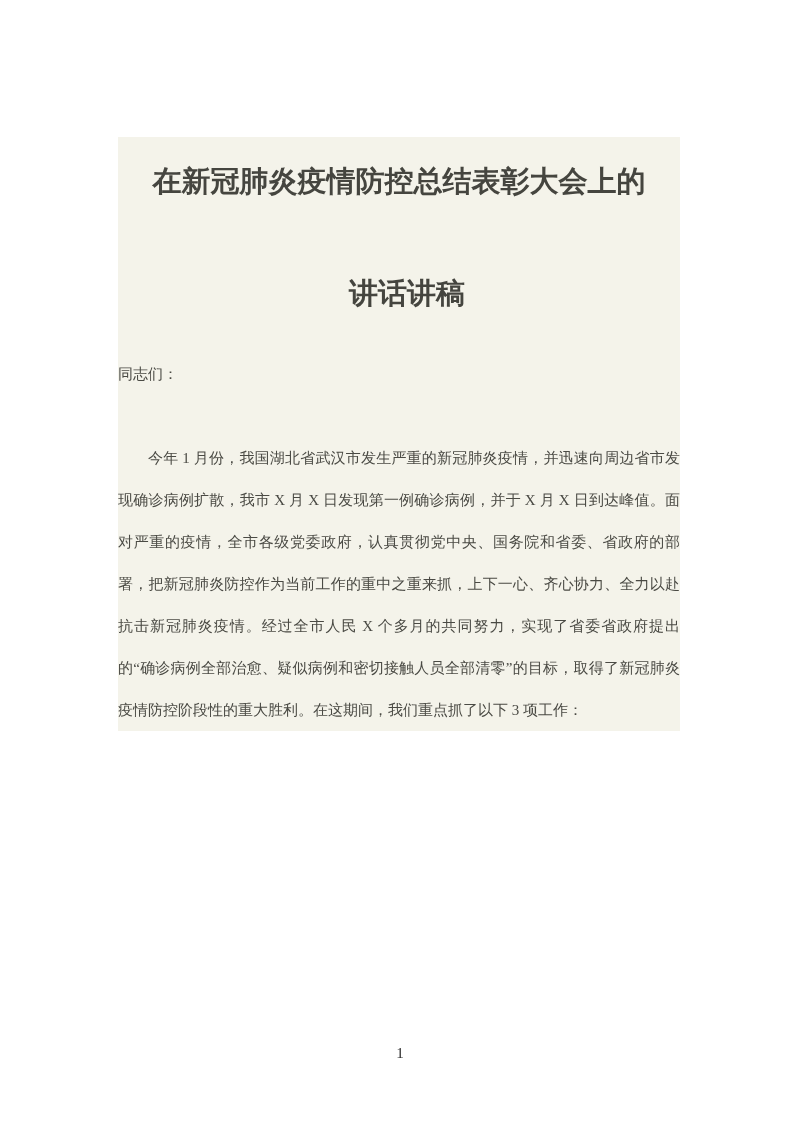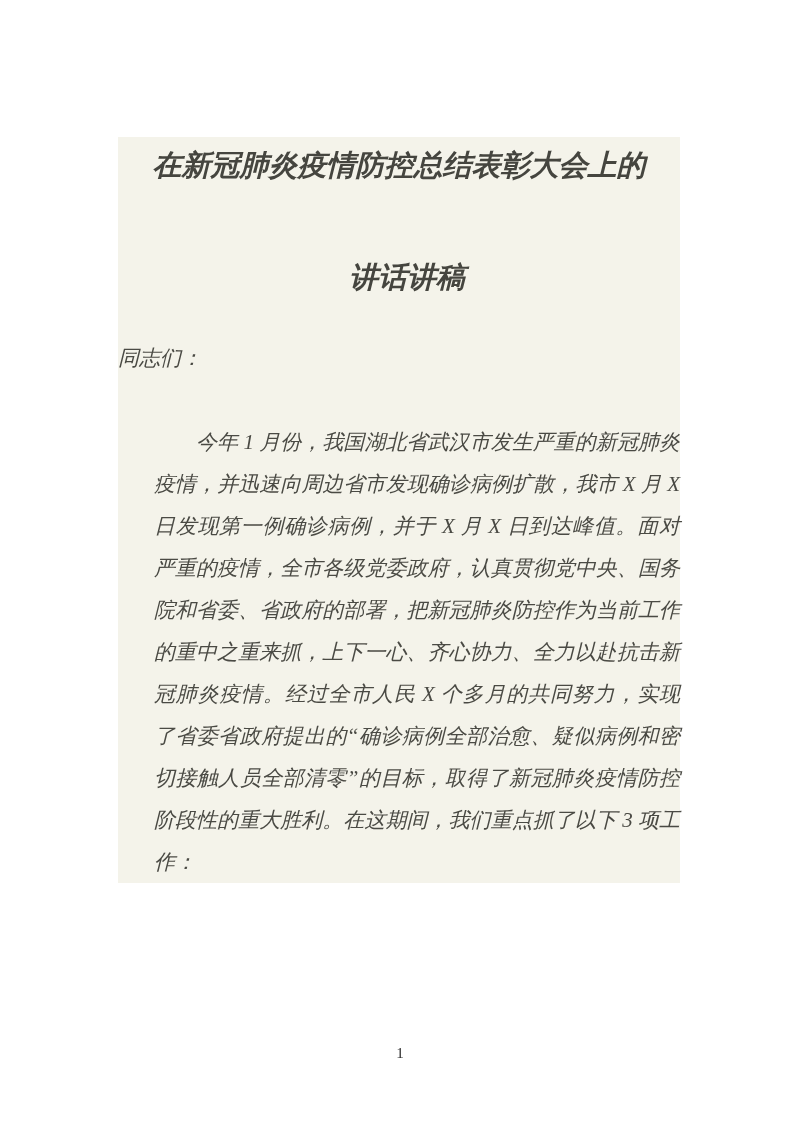--- a/index.html
+++ b/index.html
@@ -14,50 +14,48 @@
     background: #ffffff;
     overflow: hidden;
     font-family: "Liberation Serif", "DejaVu Serif", serif;
   }
   .content-block {
     position: absolute;
     left: 118px;
     top: 137px;
     width: 562px;
     background: #f4f3ea;
-    padding: 10px 0 0 0;
-    font-style: italic;
+    padding: 26px 0 0 0;
   }
   .doc-title {
     text-align: center;
     color: #45453f;
     font-family: "Liberation Sans", "DejaVu Sans", sans-serif;
     font-weight: 600;
     font-size: 29px;
   }
   .title-line-1 {
     line-height: 36px;
     margin: 0 0 76px 0;
   }
   .title-line-2 {
     line-height: 36px;
     margin: 0 0 42px 16px;
   }
   .doc-body {
     color: #4a4a44;
-    font-size: 21px;
+    font-size: 15px;
     line-height: 42px;
     text-align: justify;
   }
   .doc-body p {
     margin: 0 0 42px 0;
   }
   .doc-body p.indent {
     text-indent: 2em;
-    margin-left: 36px;
   }
   .doc-body p:last-child {
     margin-bottom: 0;
   }
   .page-number {
     position: absolute;
     left: 0;
     right: 0;
     top: 1044px;
     text-align: center;

